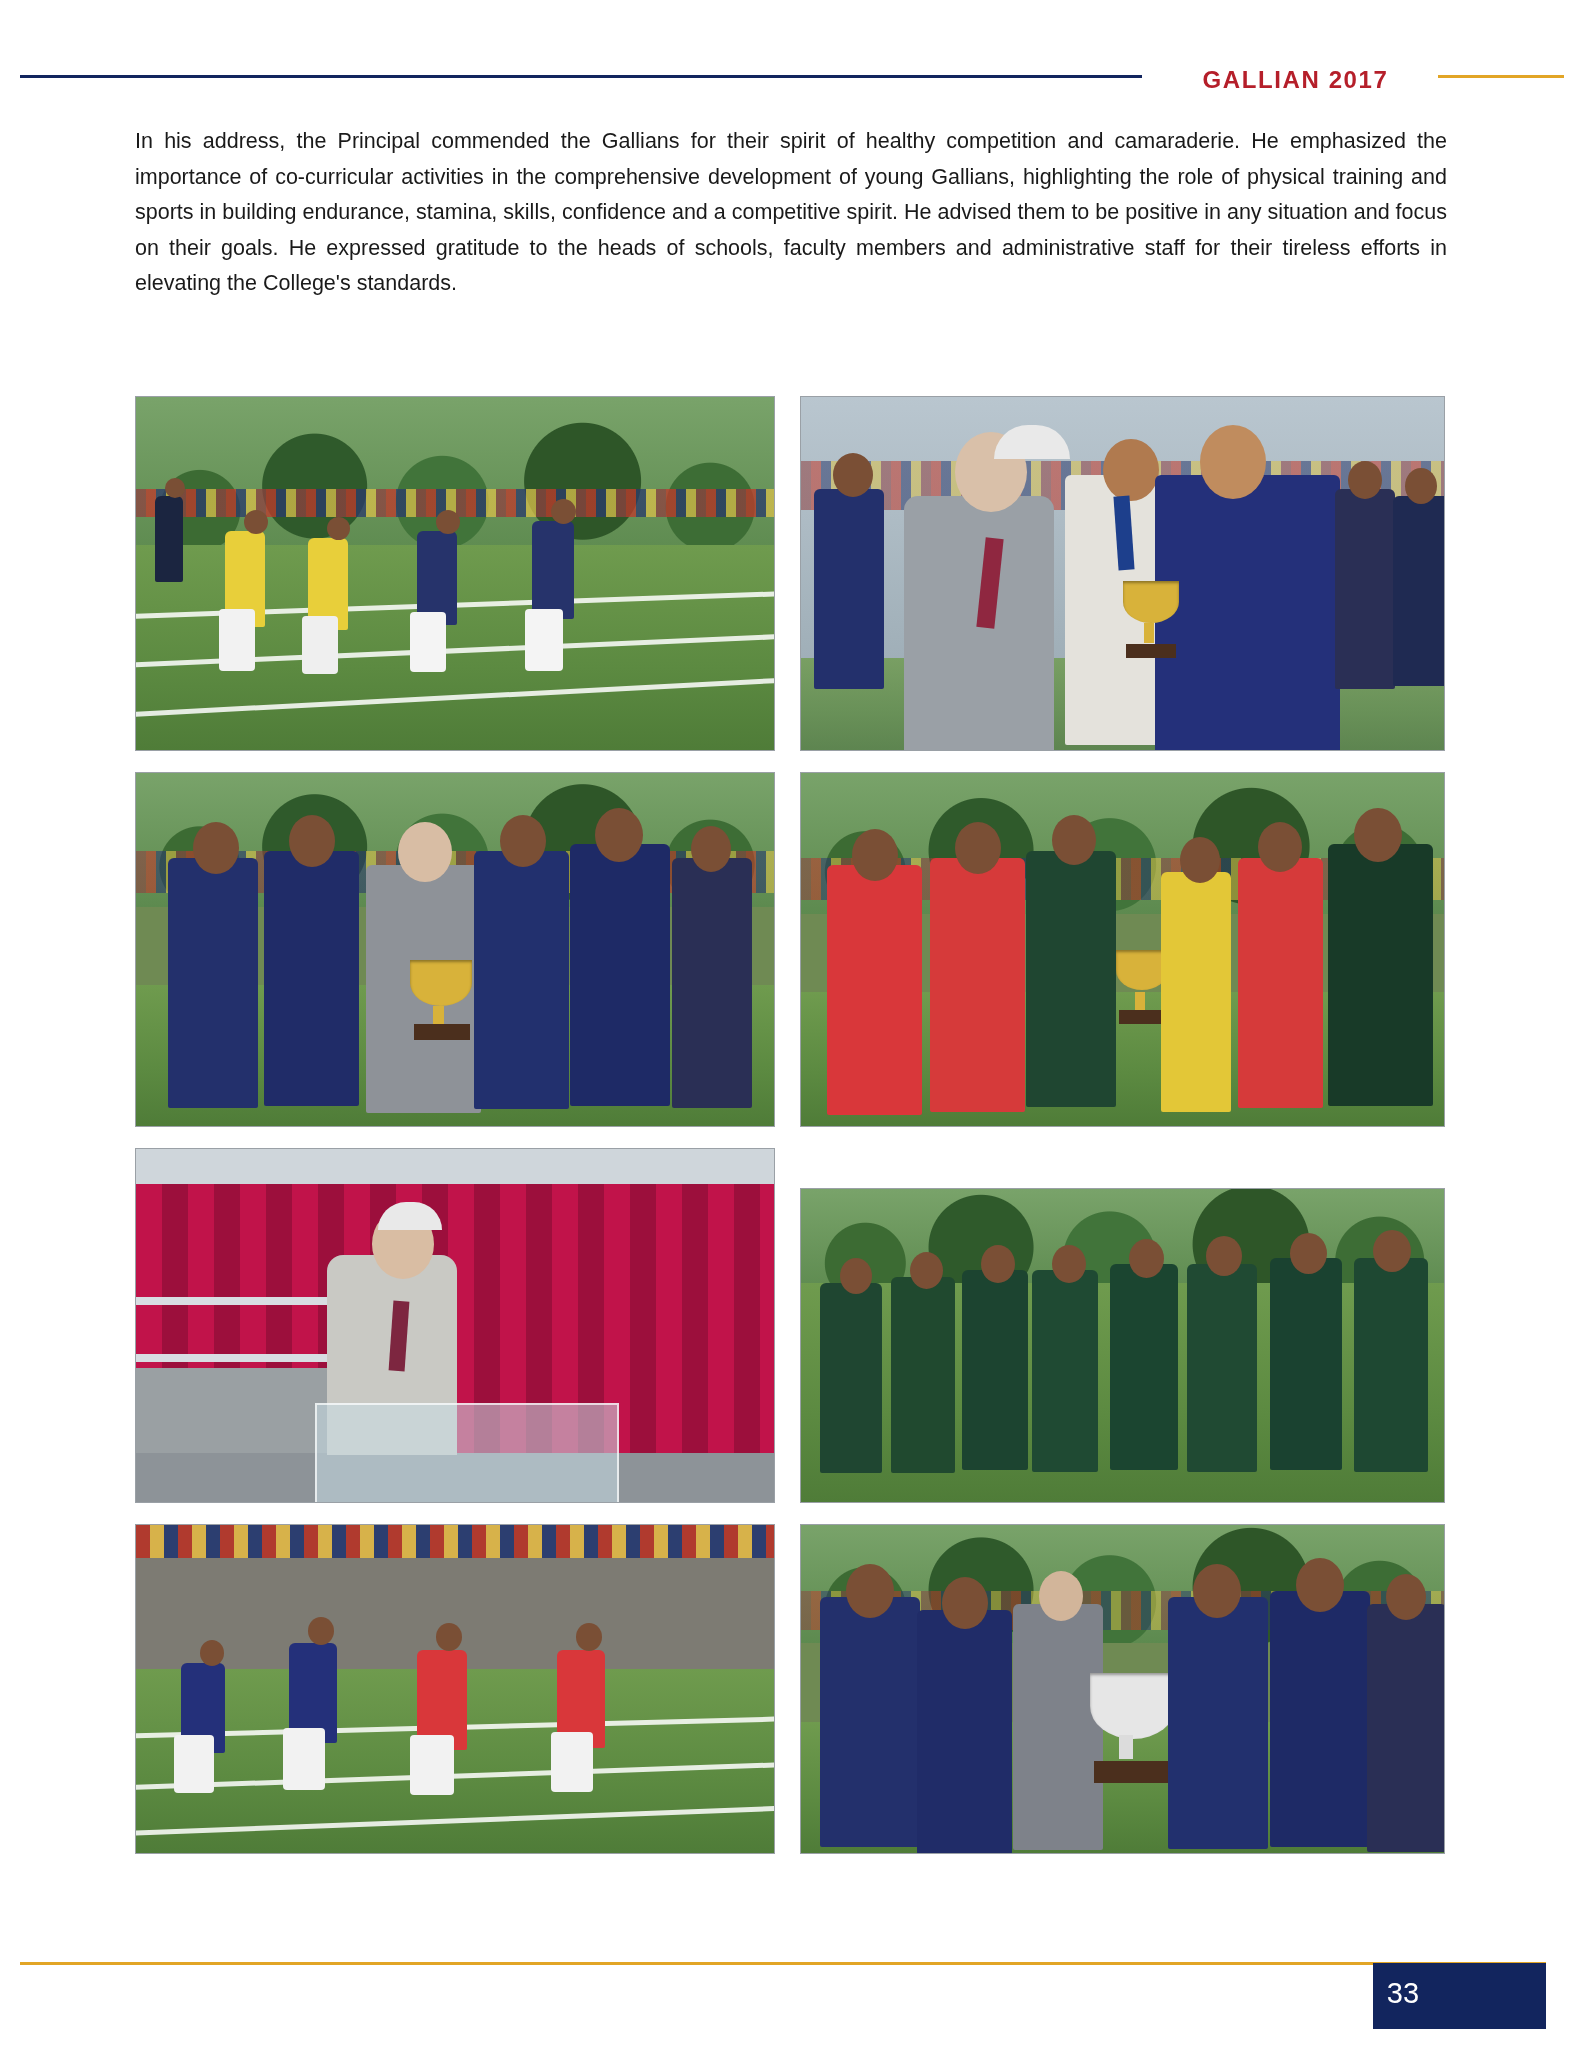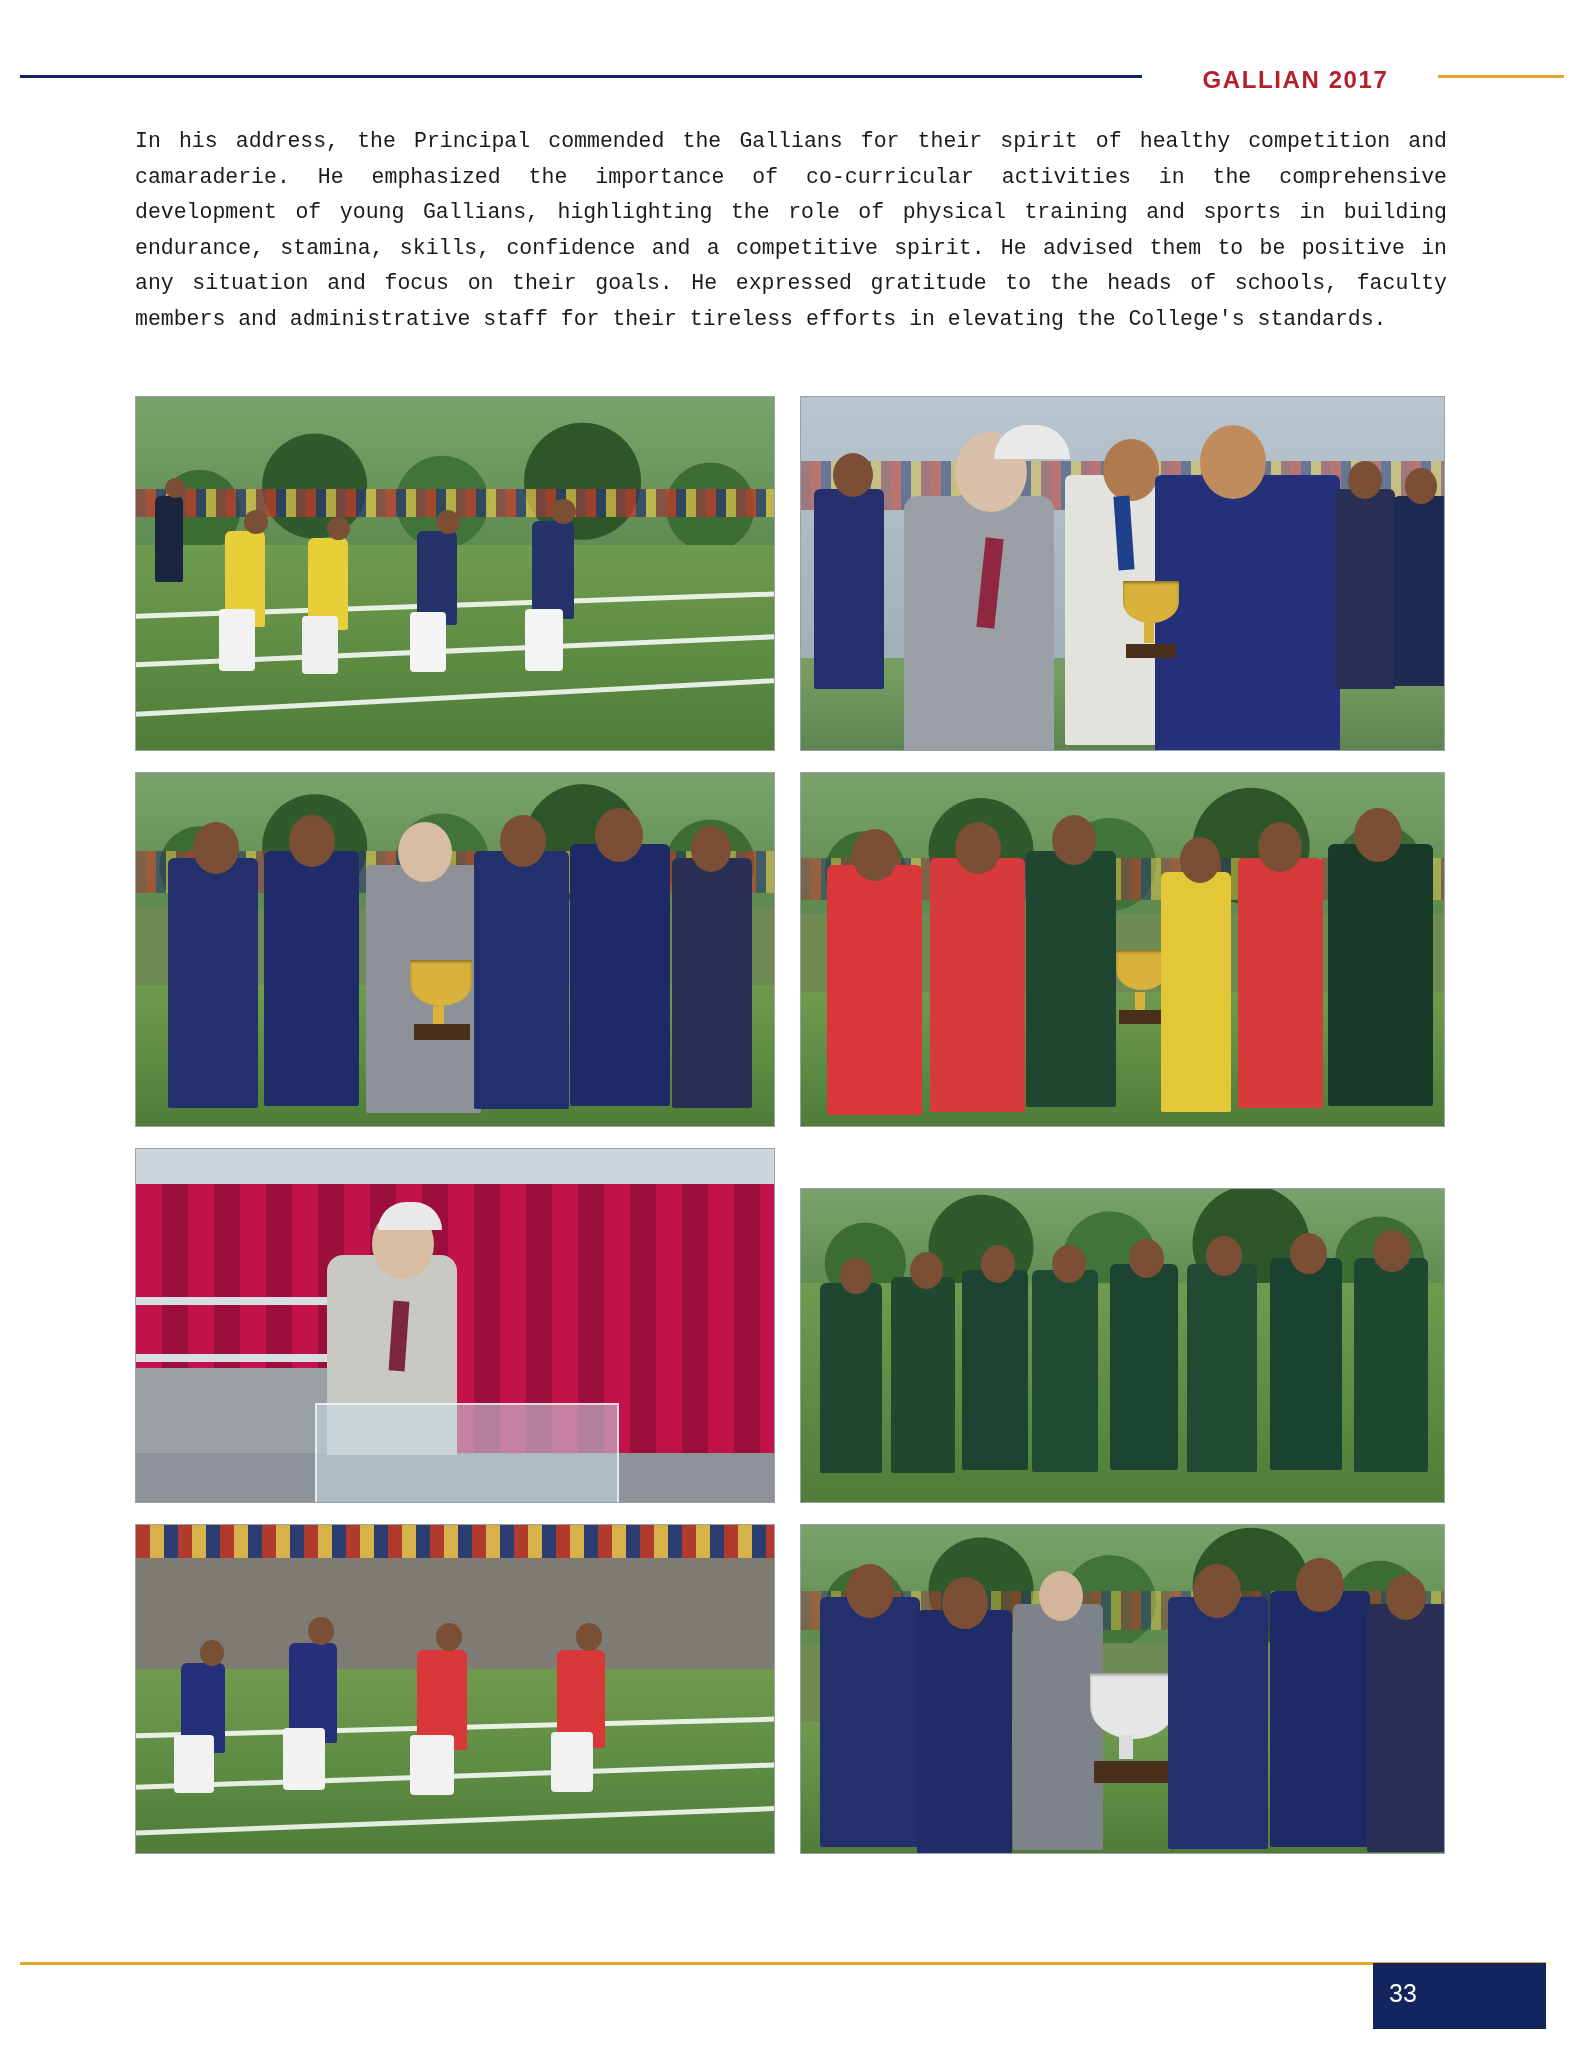--- a/index.html
+++ b/index.html
@@ -57,21 +57,21 @@
   .body-text {
     position: absolute;
     top: 124px;
     left: 135px;
     width: 1312px;
     font-size: 21.5px;
     line-height: 35.5px;
     color: #1a1a1a;
     text-align: justify;
     text-justify: inter-word;
-    font-family: Liberation Mono, monospace;
+    font-family: Liberation Sans, sans-serif;
   }
   .body-text p { margin: 0; }
 
   
   .photo {
     position: absolute;
     border: 1px solid #9aa0a6;
     box-sizing: border-box;
     overflow: hidden;
     background: #6f8a53;
@@ -126,21 +126,21 @@
     height: 66px;
     background: #12255e;
   }
   .page-number {
     position: absolute;
     top: 1978px;
     left: 1373px;
     width: 60px;
     text-align: center;
     color: #ffffff;
-    font-size: 25px;
+    font-size: 29px;
     line-height: 30px;
     font-family: "Liberation Sans", sans-serif;
   }
 </style>
 </head>
 <body>
 
 <div class="header">
   <div class="header-rule-left"></div>
   <div class="header-title">GALLIAN 2017</div>

